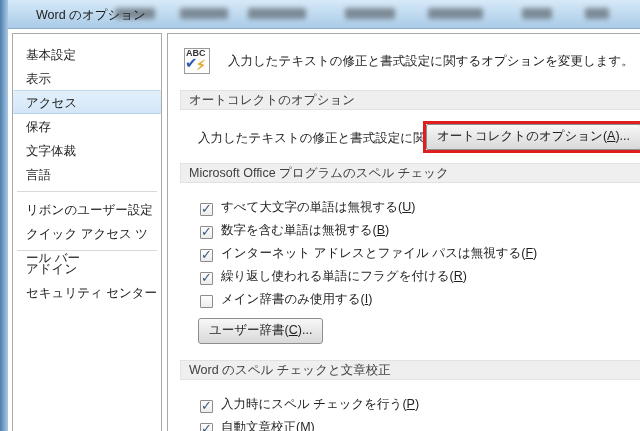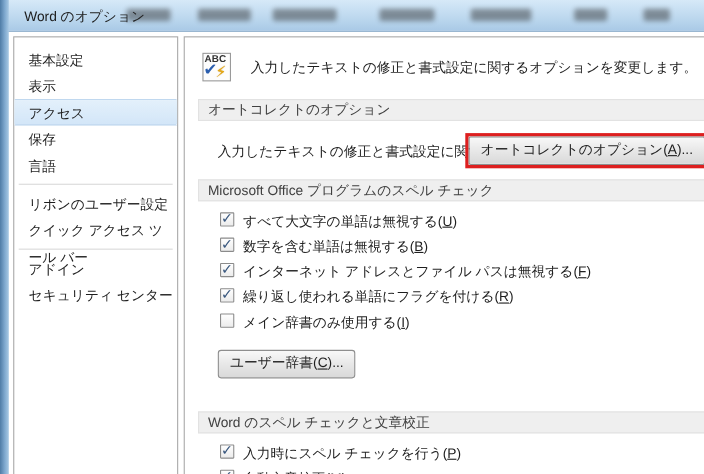--- a/index.html
+++ b/index.html
@@ -13,21 +13,21 @@
     position:absolute;left:0;top:0;bottom:0;width:8px;
     background:linear-gradient(to right,#4f7ca6,#7fa9cf 55%,#a8c9e4);
     z-index:5;
   }
   .titlebar{
     position:absolute;left:0;top:0;right:0;height:28px;
     background:linear-gradient(#d6e9f8,#b7d4ec 70%,#a9c9e6);
     border-bottom:1px solid #8fb0cd;z-index:4;
   }
   .titlebar .title{
-    position:absolute;left:22px;top:7px;font-size:12.5px;color:#1c1c1c;
+    position:absolute;left:36px;top:7px;font-size:12.5px;color:#1c1c1c;
   }
   .blur-blob{
     position:absolute;top:8px;height:11px;background:#2a2a2a;
     opacity:.45;filter:blur(2.5px);border-radius:2px;
   }
   .dialog-body{
     position:absolute;left:8px;top:29px;right:0;bottom:0;background:#ffffff;
   }
   
   .sidebar{
@@ -77,32 +77,32 @@
     position:absolute;right:-3px;top:-2px;border:3px solid #dd1f1f;padding:0;
   }
   .btn{
     font-family:inherit;font-size:12.5px;color:#1e1e1e;
     border:1px solid #8e8e8e;border-radius:3px;
     background:linear-gradient(#f8f8f8,#e9e9e9 45%,#d9d9d9);
     padding:3px 10px 4px 10px;white-space:nowrap;cursor:default;
   }
   .ac-highlight .btn{border-radius:2px;}
   .cb-list{margin:10px 0 4px 20px;}
-  .cb-row{display:flex;align-items:flex-start;height:23px;gap:8px;}
+  .cb-row{display:flex;align-items:flex-end;height:23px;gap:8px;}
   .checkbox{
     width:13px;height:13px;flex:0 0 13px;box-sizing:border-box;
     border:1px solid #8b8b8b;background:linear-gradient(#fefefe,#ececec);
     position:relative;border-radius:1px;
   }
   .checkbox.checked::after{
     content:"\2713";position:absolute;left:0px;top:-3px;
     font-size:13px;font-weight:bold;color:#39577e;
   }
   .dict-btn-wrap{margin:10px 0 14px 18px;}
-  .word-band{margin-top:30px;}
+  .word-band{margin-top:16px;}
   u{text-decoration:underline;}
 </style>
 </head>
 <body>
 
 <div class="edge-strip"></div>
 
 <div class="titlebar">
   <span class="title">Word のオプション</span>
   <div class="blur-blob" style="left:115px;width:40px;"></div>
@@ -114,20 +114,21 @@
   <div class="blur-blob" style="left:585px;width:24px;"></div>
 </div>
 
 <div class="dialog-body">
 
   <div class="sidebar">
     <div class="side-item">基本設定</div>
     <div class="side-item">表示</div>
     <div class="side-item selected">アクセス</div>
     <div class="side-item">保存</div>
+    <div class="side-item">文字体裁</div>
     <div class="side-item">言語</div>
     <div class="side-sep"></div>
     <div class="side-item">リボンのユーザー設定</div>
     <div class="side-item">クイック アクセス ツール バー</div>
     <div class="side-sep"></div>
     <div class="side-item">アドイン</div>
     <div class="side-item">セキュリティ センター</div>
   </div>
 
   <div class="content">

